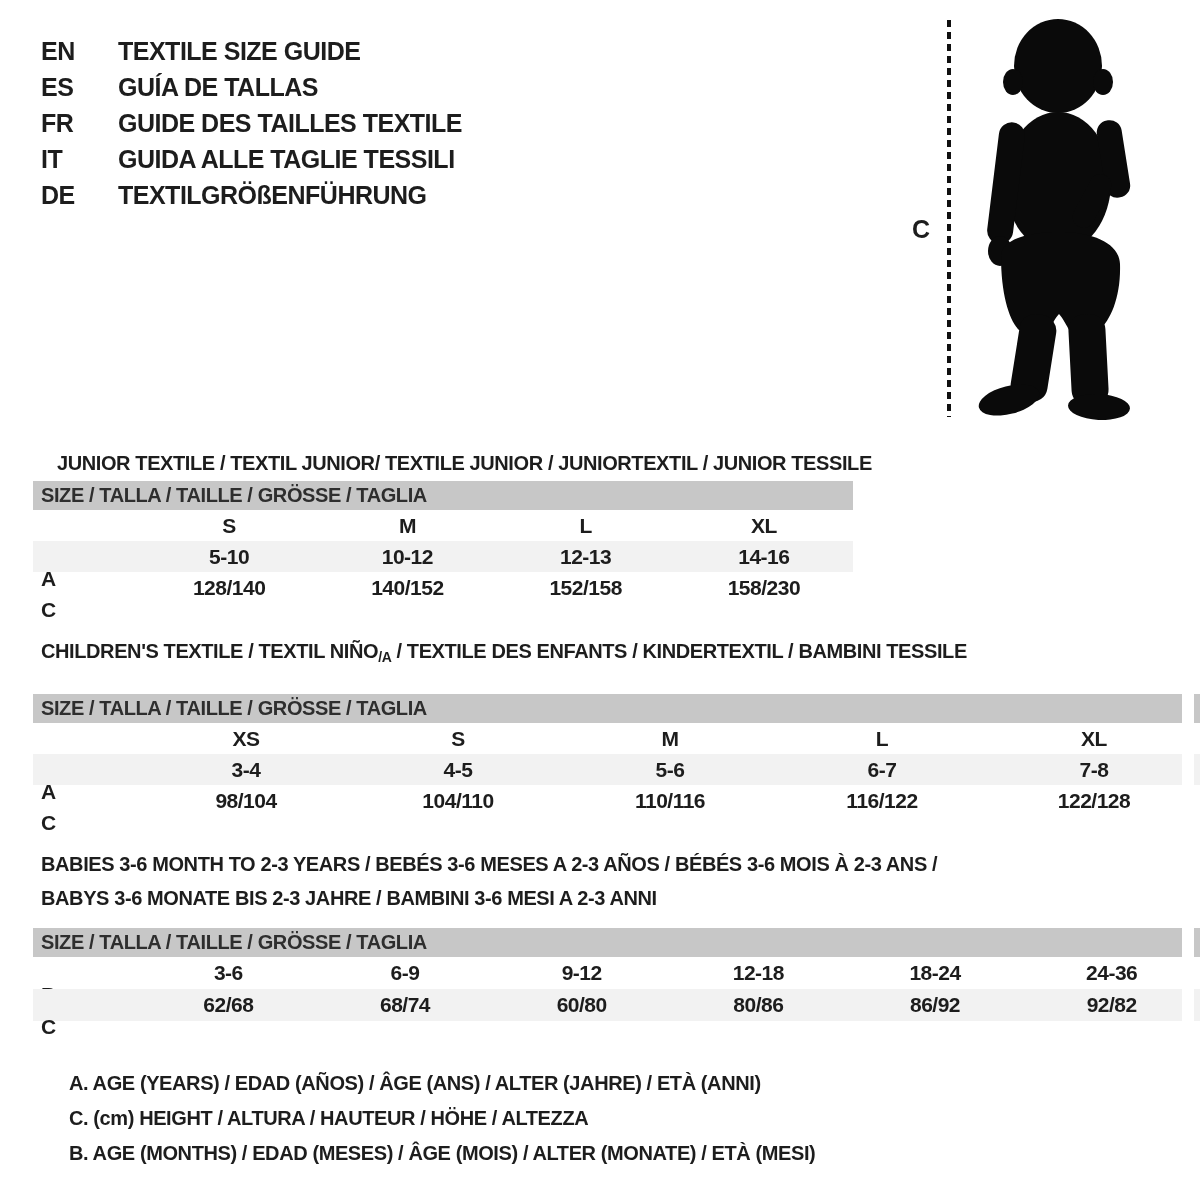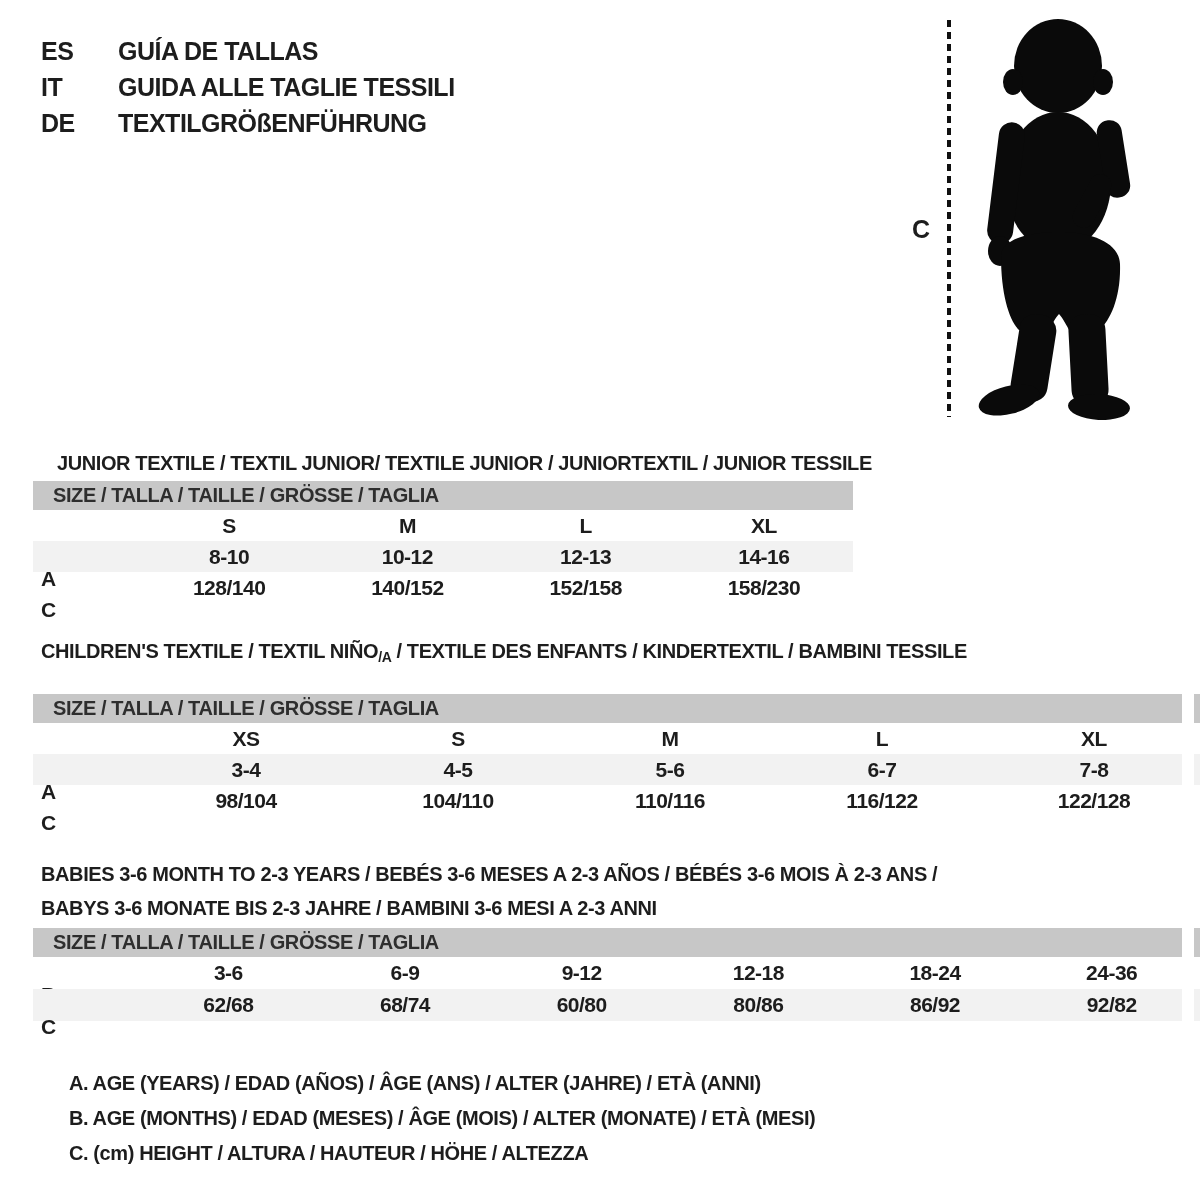--- a/index.html
+++ b/index.html
@@ -14,25 +14,25 @@
     font-size:25px; font-weight:bold; letter-spacing:-0.5px; }
   .lang-code { width:77px; }
   
   .fig-label { position:absolute; left:912px; top:215px;
     font-size:25px; font-weight:bold; }
   .dashed-line { position:absolute; left:947px; top:20px; width:4px; height:397px;
     background-image:repeating-linear-gradient(to bottom, #101010 0 7px, transparent 7px 12px); }
   .toddler { position:absolute; left:963px; top:14px; width:178px; height:406px; }
   
   .section-title { position:absolute; left:41px; font-size:20px; font-weight:bold;
-    letter-spacing:-0.4px; white-space:nowrap;margin-top:10px; }
+    letter-spacing:-0.4px; white-space:nowrap; }
   .title-sub { font-size:14px; vertical-align:-4px; font-weight:bold; }
   .tbl { position:absolute; left:33px; }
   .tbl-head { height:29px; background:#c7c7c7; display:flex; align-items:center;
-    padding-left:20px; box-sizing:border-box; font-size:20px; font-weight:bold;
+    padding-left:8px; box-sizing:border-box; font-size:20px; font-weight:bold;
     color:#2e2e2e; letter-spacing:-0.4px; position:relative; }
   .row { display:flex; align-items:center; height:31px; font-size:21px;
     font-weight:bold; letter-spacing:-0.5px; position:relative; }
   .row.alt { background:#f2f2f2; }
   .row .lbl { width:107px; padding-left:8px; box-sizing:border-box;margin-top:44px; }
   .row .cell { flex:1; text-align:center; }
   
   .edge-cut::after { content:""; position:absolute; right:6px; top:0; bottom:0;
     width:12px; background:#ffffff; }
   
@@ -42,22 +42,30 @@
   .legend div { height:35px; display:flex; align-items:center;
     font-size:20px; font-weight:bold; letter-spacing:-0.4px; white-space:nowrap;margin-left:28px; }
 </style>
 </head>
 <body>
 
 <div class="page">
 
   <div class="lang-block">
     <div class="lang-row">
+      <span class="lang-code">EN</span>
+      <span class="lang-label">TEXTILE SIZE GUIDE</span>
+    </div>
+    <div class="lang-row">
       <span class="lang-code">ES</span>
       <span class="lang-label">GUÍA DE TALLAS</span>
+    </div>
+    <div class="lang-row">
+      <span class="lang-code">FR</span>
+      <span class="lang-label">GUIDE DES TAILLES TEXTILE</span>
     </div>
     <div class="lang-row">
       <span class="lang-code">IT</span>
       <span class="lang-label">GUIDA ALLE TAGLIE TESSILI</span>
     </div>
     <div class="lang-row">
       <span class="lang-code">DE</span>
       <span class="lang-label">TEXTILGRÖßENFÜHRUNG</span>
     </div>
   </div>
@@ -87,21 +95,21 @@
     <div class="tbl-head">SIZE / TALLA / TAILLE / GRÖSSE / TAGLIA</div>
     <div class="row">
       <span class="lbl">Europe</span>
       <span class="cell">S</span>
       <span class="cell">M</span>
       <span class="cell">L</span>
       <span class="cell">XL</span>
     </div>
     <div class="row alt">
       <span class="lbl">A</span>
-      <span class="cell">8-10</span>
+      <span class="cell">5-10</span>
       <span class="cell">10-12</span>
       <span class="cell">12-13</span>
       <span class="cell">14-16</span>
     </div>
     <div class="row">
       <span class="lbl">C</span>
       <span class="cell">128/140</span>
       <span class="cell">140/152</span>
       <span class="cell">152/158</span>
       <span class="cell">158/230</span>
@@ -158,17 +166,17 @@
       <span class="cell">68/74</span>
       <span class="cell">60/80</span>
       <span class="cell">80/86</span>
       <span class="cell">86/92</span>
       <span class="cell">92/82</span>
     </div>
   </div>
 
   <div class="legend">
     <div>A. AGE (YEARS) / EDAD (AÑOS) / ÂGE (ANS) / ALTER (JAHRE) / ETÀ (ANNI)</div>
+    <div>C. (cm) HEIGHT / ALTURA / HAUTEUR / HÖHE / ALTEZZA</div>
     <div>B. AGE (MONTHS) / EDAD (MESES) / ÂGE (MOIS) / ALTER (MONATE) / ETÀ (MESI)</div>
-    <div>C. (cm) HEIGHT / ALTURA / HAUTEUR / HÖHE / ALTEZZA</div>
   </div>
 
 </div>
 
 </body></html>

